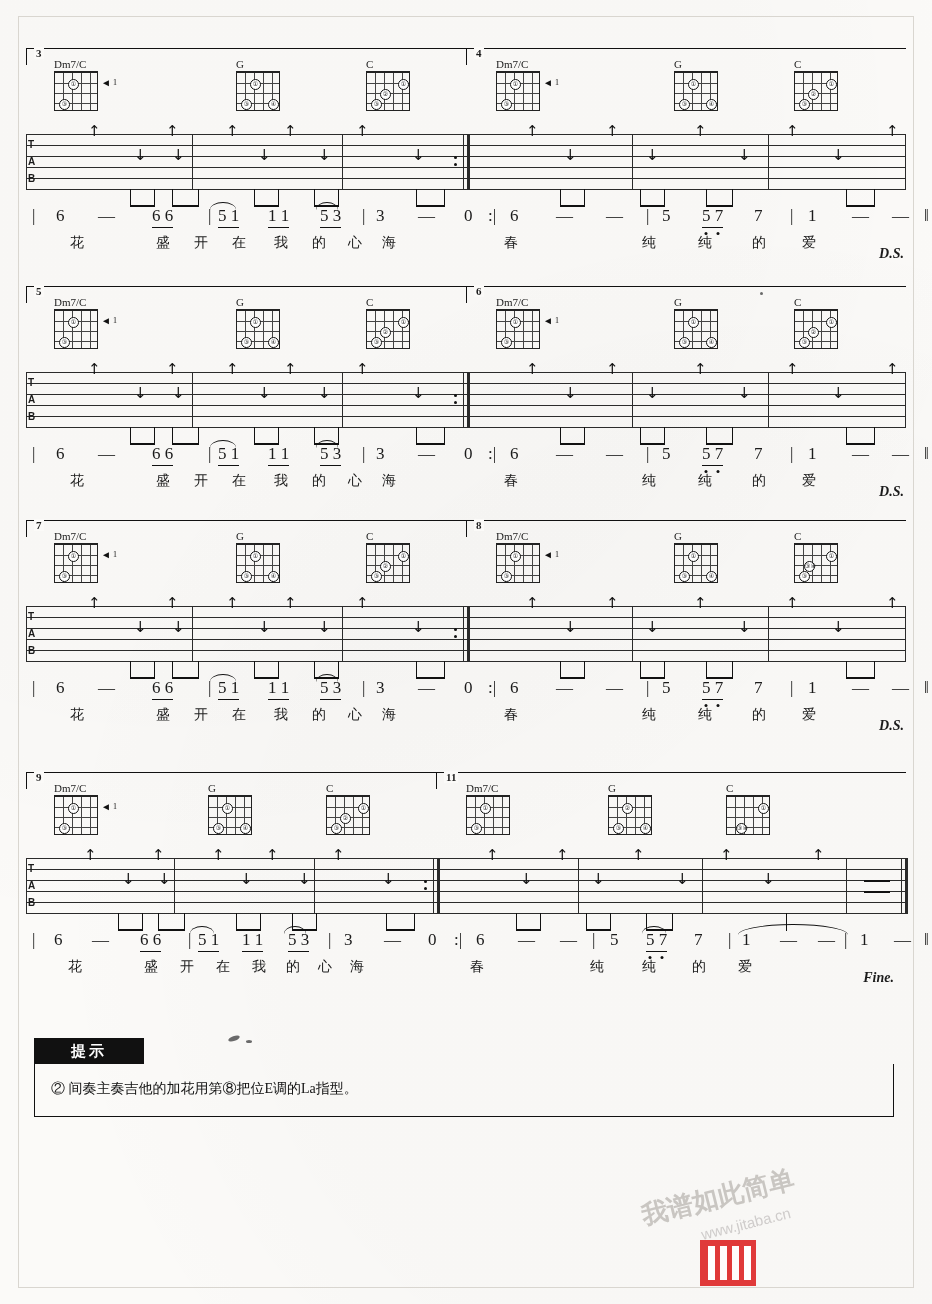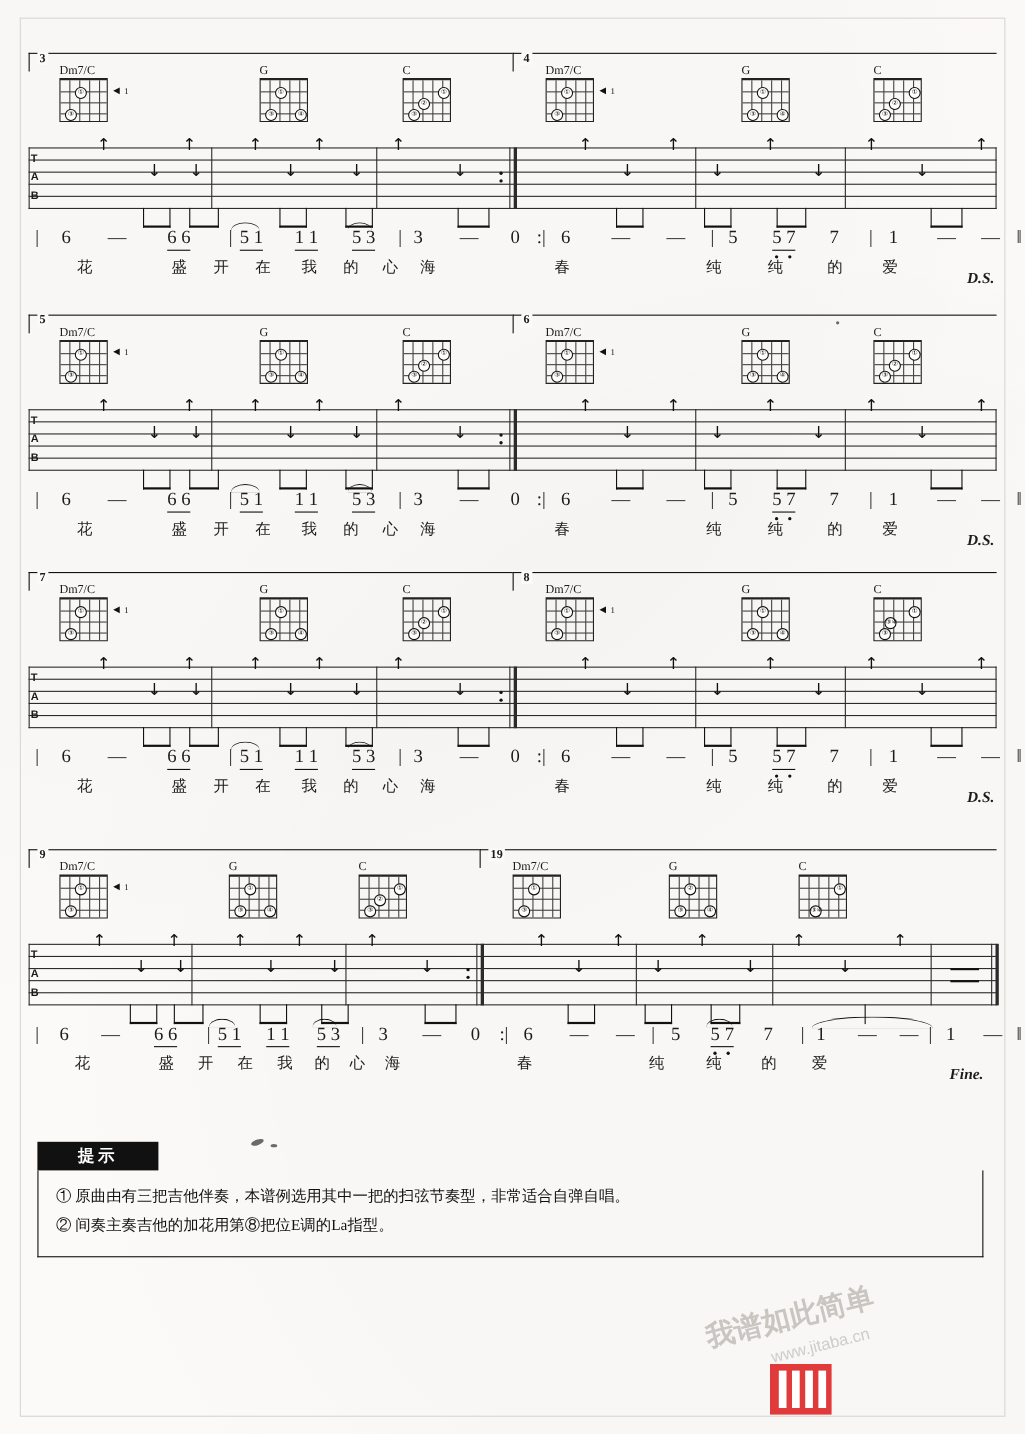--- a/index.html
+++ b/index.html
@@ -837,21 +837,21 @@
       <div class="ly" style="left:726px">的</div>
       <div class="ly" style="left:776px">爱</div>
       <div class="ds" style="right:2px;top:12px;">D.S.</div>
     </div>
   </div>
 
   <div class="system" style="top:772px;height:200px;">
     <div class="sys-bracket half" style="right:470px"></div>
     <div class="sys-bracket2" style="left:410px"></div>
     <div class="bar-number" style="left:8px;">9</div>
-    <div class="bar-number" style="left:418px;">19</div>
+    <div class="bar-number" style="left:418px;">11</div>
 
     <div class="chord" style="left:28px;top:10px;">
       <div class="chord-name">Dm7/C</div>
       <div class="grid">
         <div class="v" style="left:8px"></div>
           <div class="v" style="left:17px"></div>
           <div class="v" style="left:26px"></div>
           <div class="v" style="left:35px"></div>
         <div class="h" style="top:10px"></div>
           <div class="h" style="top:20px"></div>
@@ -1059,21 +1059,20 @@
       <div class="ly" style="left:616px">纯</div>
       <div class="ly" style="left:666px">的</div>
       <div class="ly" style="left:712px">爱</div>
       <div class="ds" style="right:12px;top:12px;">Fine.</div>
     </div>
   </div>
 
   <div class="tips">
     <div class="tips-tab">提示</div>
     <div class="tips-body">
-      <div class="tip-line">① 原曲由有三把吉他伴奏，本谱例选用其中一把的扫弦节奏型，非常适合自弹自唱。</div>
       <div class="tip-line">② 间奏主奏吉他的加花用第⑧把位E调的La指型。</div>
     </div>
   </div>
 
   <div class="speck" style="left:228px;top:1036px;width:12px;height:5px;transform:rotate(-20deg)"></div>
   <div class="speck" style="left:246px;top:1040px;width:6px;height:3px"></div>
   <div class="speck" style="left:760px;top:292px;width:3px;height:3px"></div>
 
   <div class="wm1">我谱如此简单</div>
   <div class="wm2">www.jitaba.cn</div>

